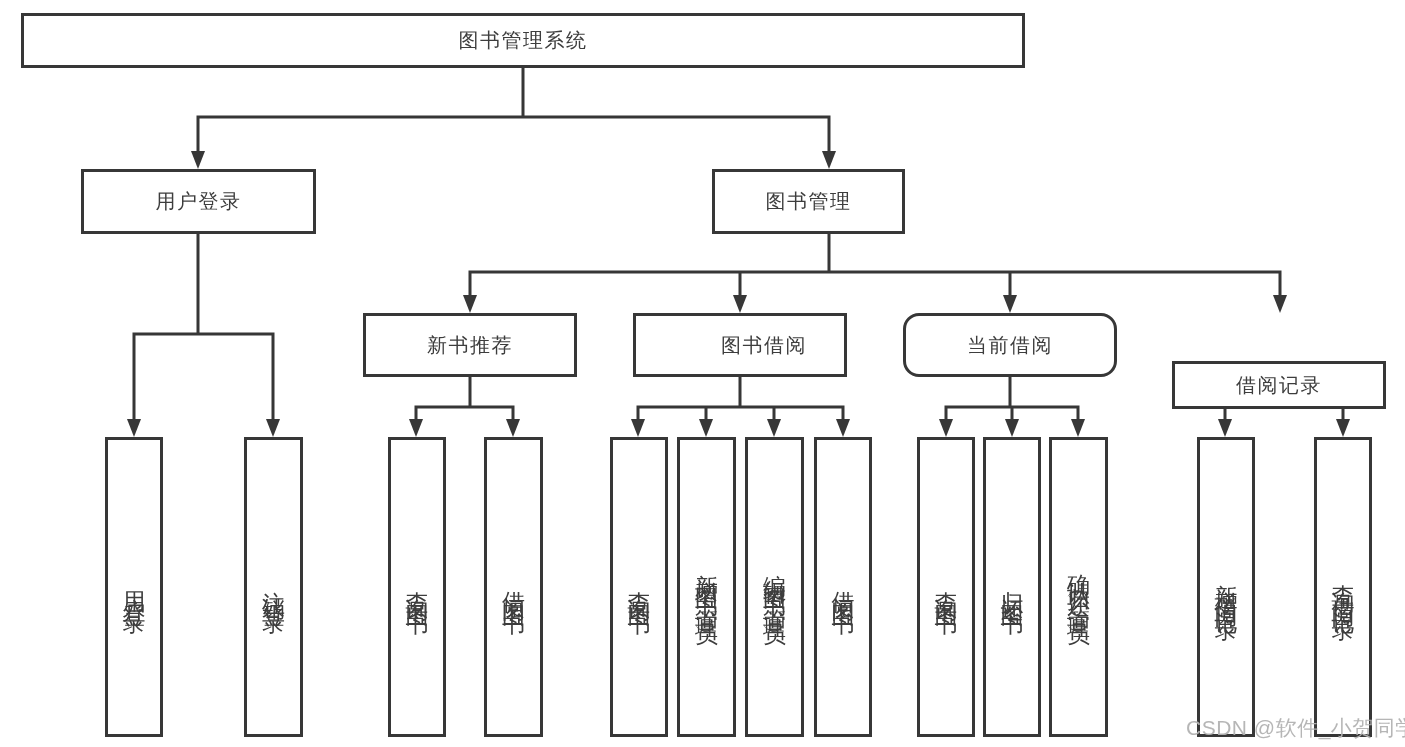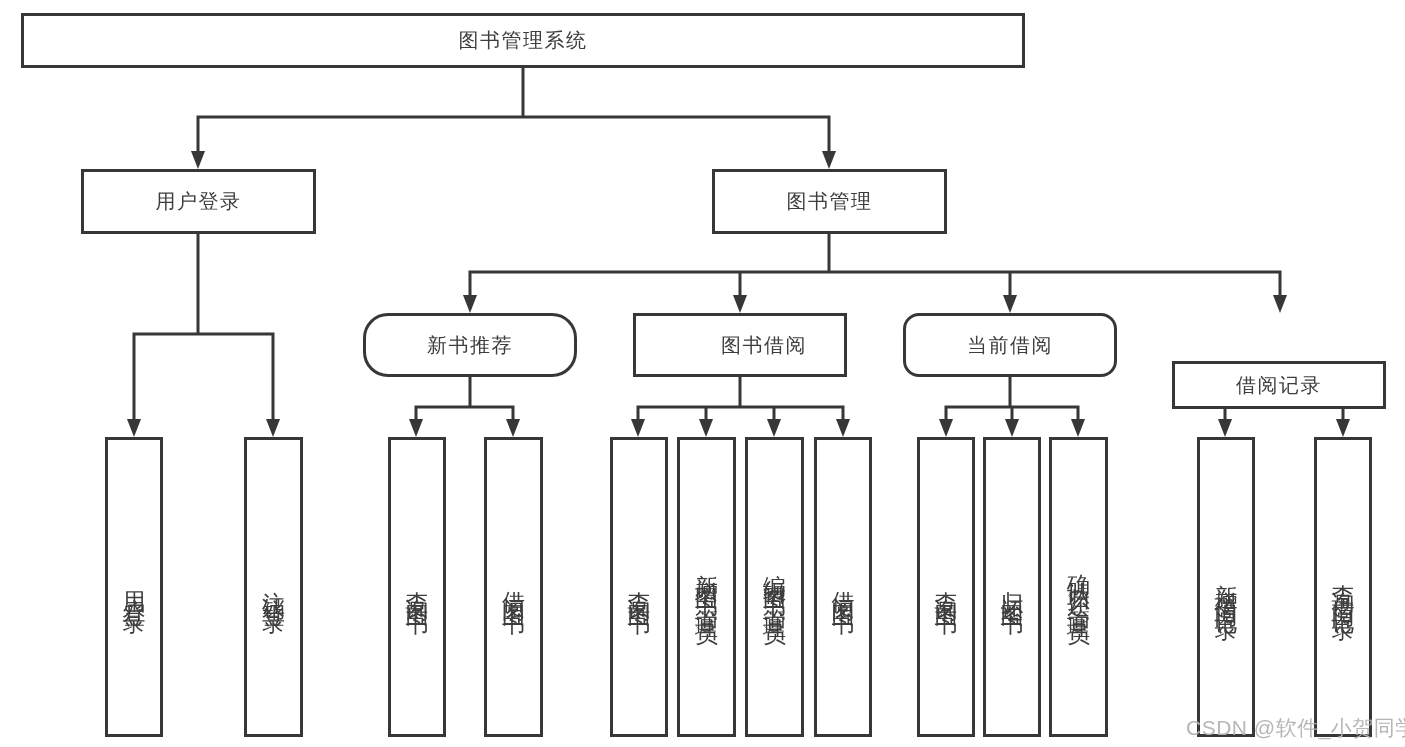--- a/index.html
+++ b/index.html
@@ -52,22 +52,22 @@
     font-size: 21px;
     letter-spacing: 0.5px;
     color: rgba(178, 178, 178, 0.95);
     z-index: 6;
     white-space: nowrap;
   }
 
   
   .n-root   { left: 21px;   top: 13px;  width: 1004px; height: 55px; }
   .n-login  { left: 81px;   top: 169px; width: 235px;  height: 65px; }
-  .n-mgmt   { left: 712px;  top: 169px; width: 235px;  height: 65px; text-align: center; }
-  .n-nbr    { left: 363px;  top: 313px; width: 214px;  height: 64px; border-radius: 25px; }
+  .n-mgmt   { left: 712px;  top: 169px; width: 193px;  height: 65px; text-align: center; }
+  .n-nbr    { left: 363px;  top: 313px; width: 214px;  height: 64px; }
   .n-bb     { left: 633px;  top: 313px; width: 214px;  height: 64px; padding-left: 48px; }
   .n-cb     { left: 903px;  top: 313px; width: 214px;  height: 64px; border-radius: 16px; }
   .n-br     { left: 1172px; top: 313px; width: 214px;  height: 48px; margin-top: 48px; }
 
   .leaf { top: 437px; height: 300px; }
   .l-1  { left: 105px;  width: 58px; }
   .l-2  { left: 244px;  width: 59px; }
   .l-3  { left: 388px;  width: 58px; }
   .l-4  { left: 484px;  width: 59px; }
   .l-5  { left: 610px;  width: 58px; }

